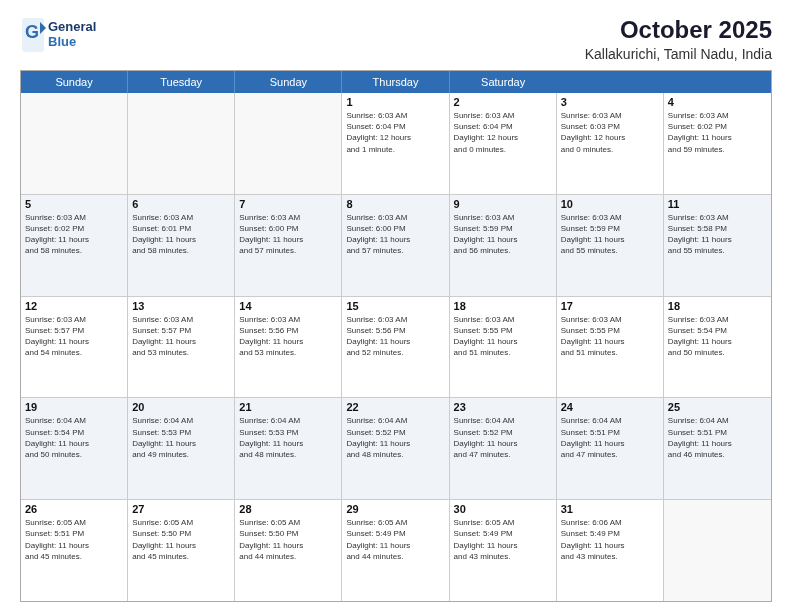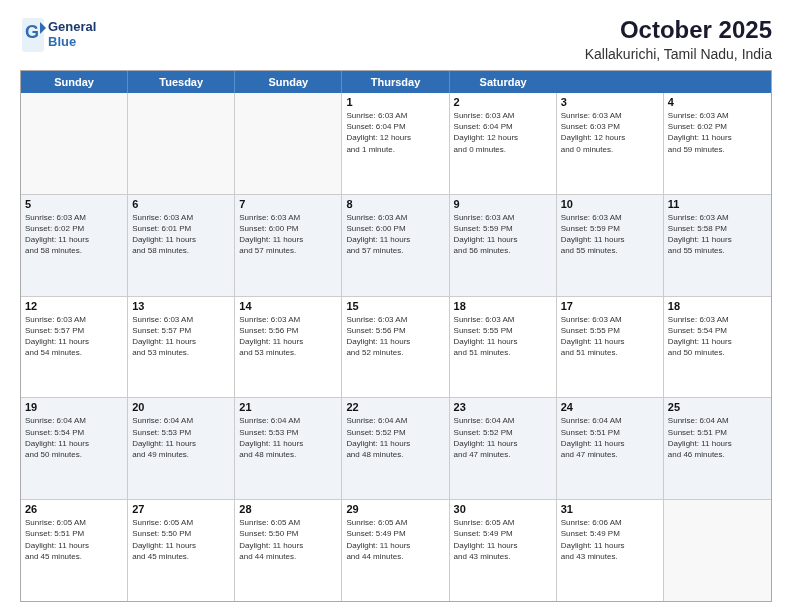--- a/index.html
+++ b/index.html
@@ -46,21 +46,21 @@
       flex-direction: column;
     }
     .cal-header {
       display: grid;
       grid-template-columns: repeat(7, 1fr);
       background: #2e6db4;
     }
     .cal-header-cell {
       color: #fff;
       font-size: 11px;
-      font-weight: bold;
+      font-weight: normal;
       text-align: center;
       padding: 5px 10px;
       border-right: 1px solid #5590cc;
     }
     .cal-header-cell:last-child { border-right: none; }
     .cal-body {
       flex: 1;
       display: flex;
       flex-direction: column;
     }

